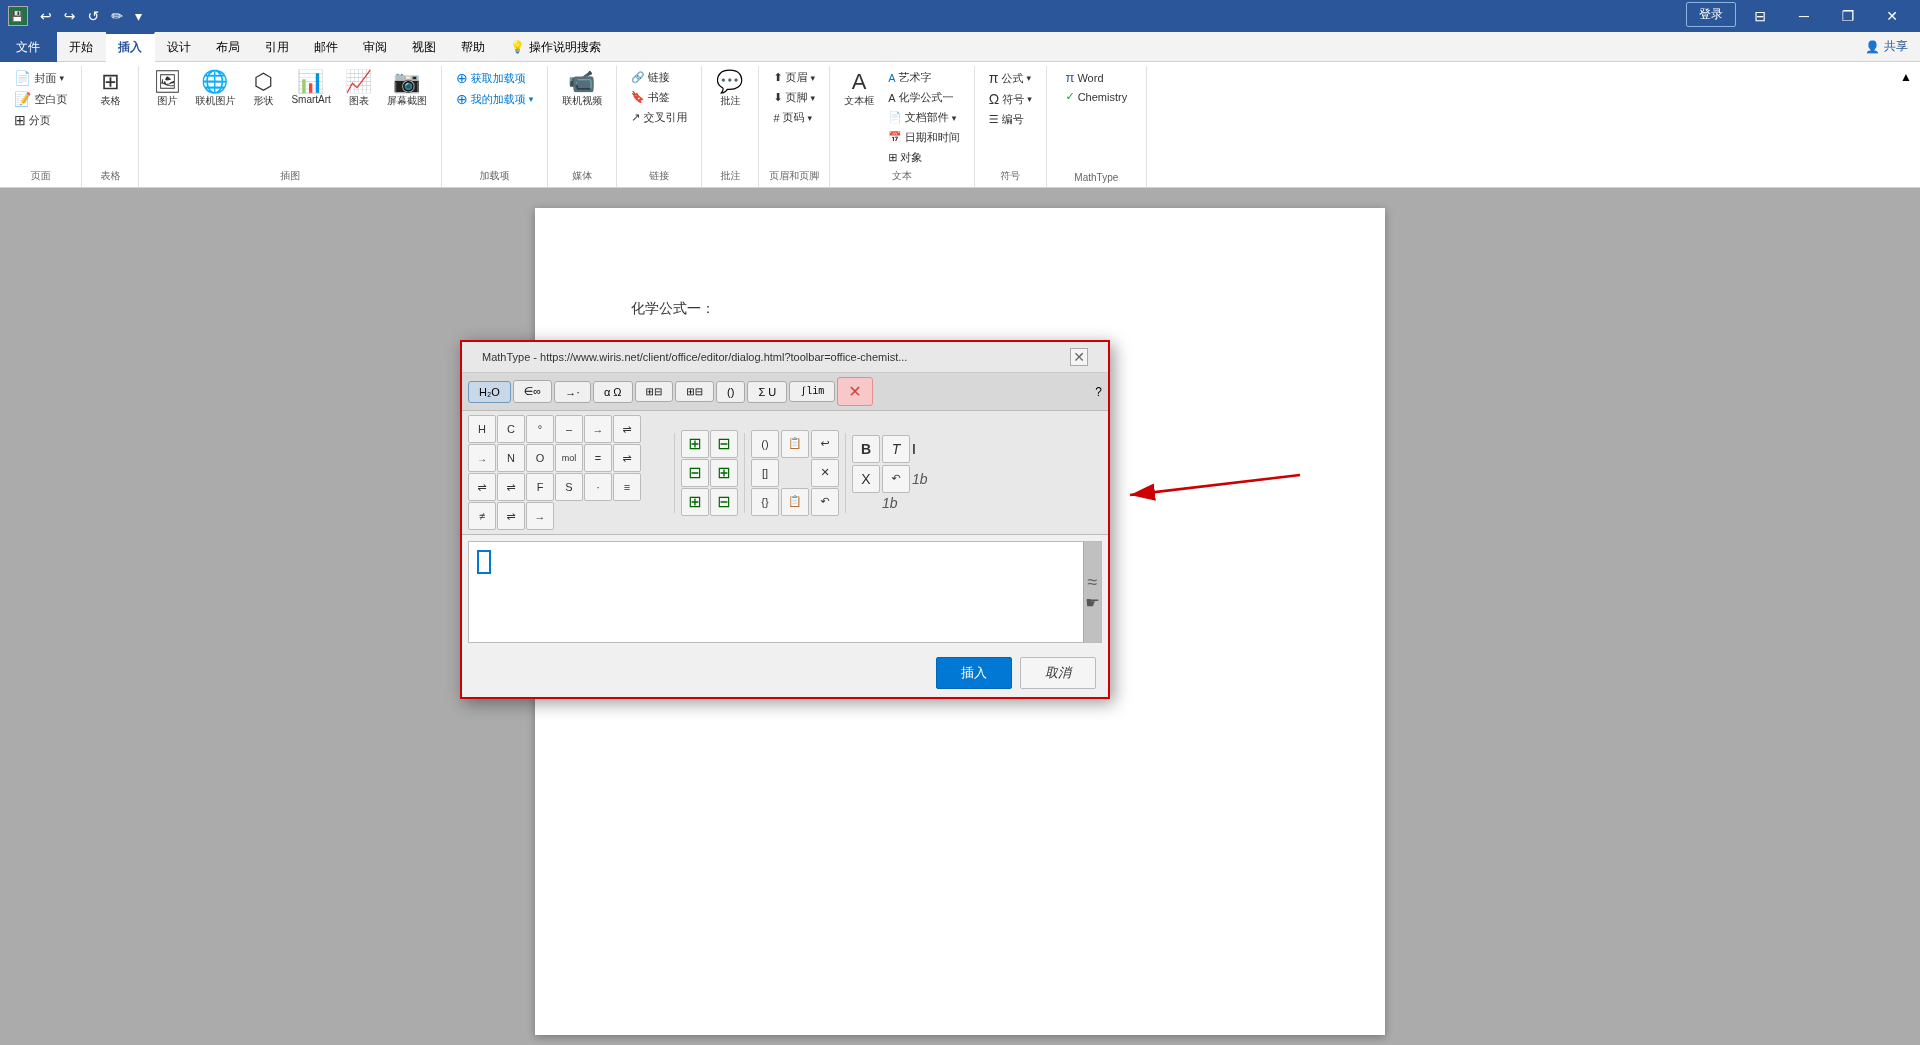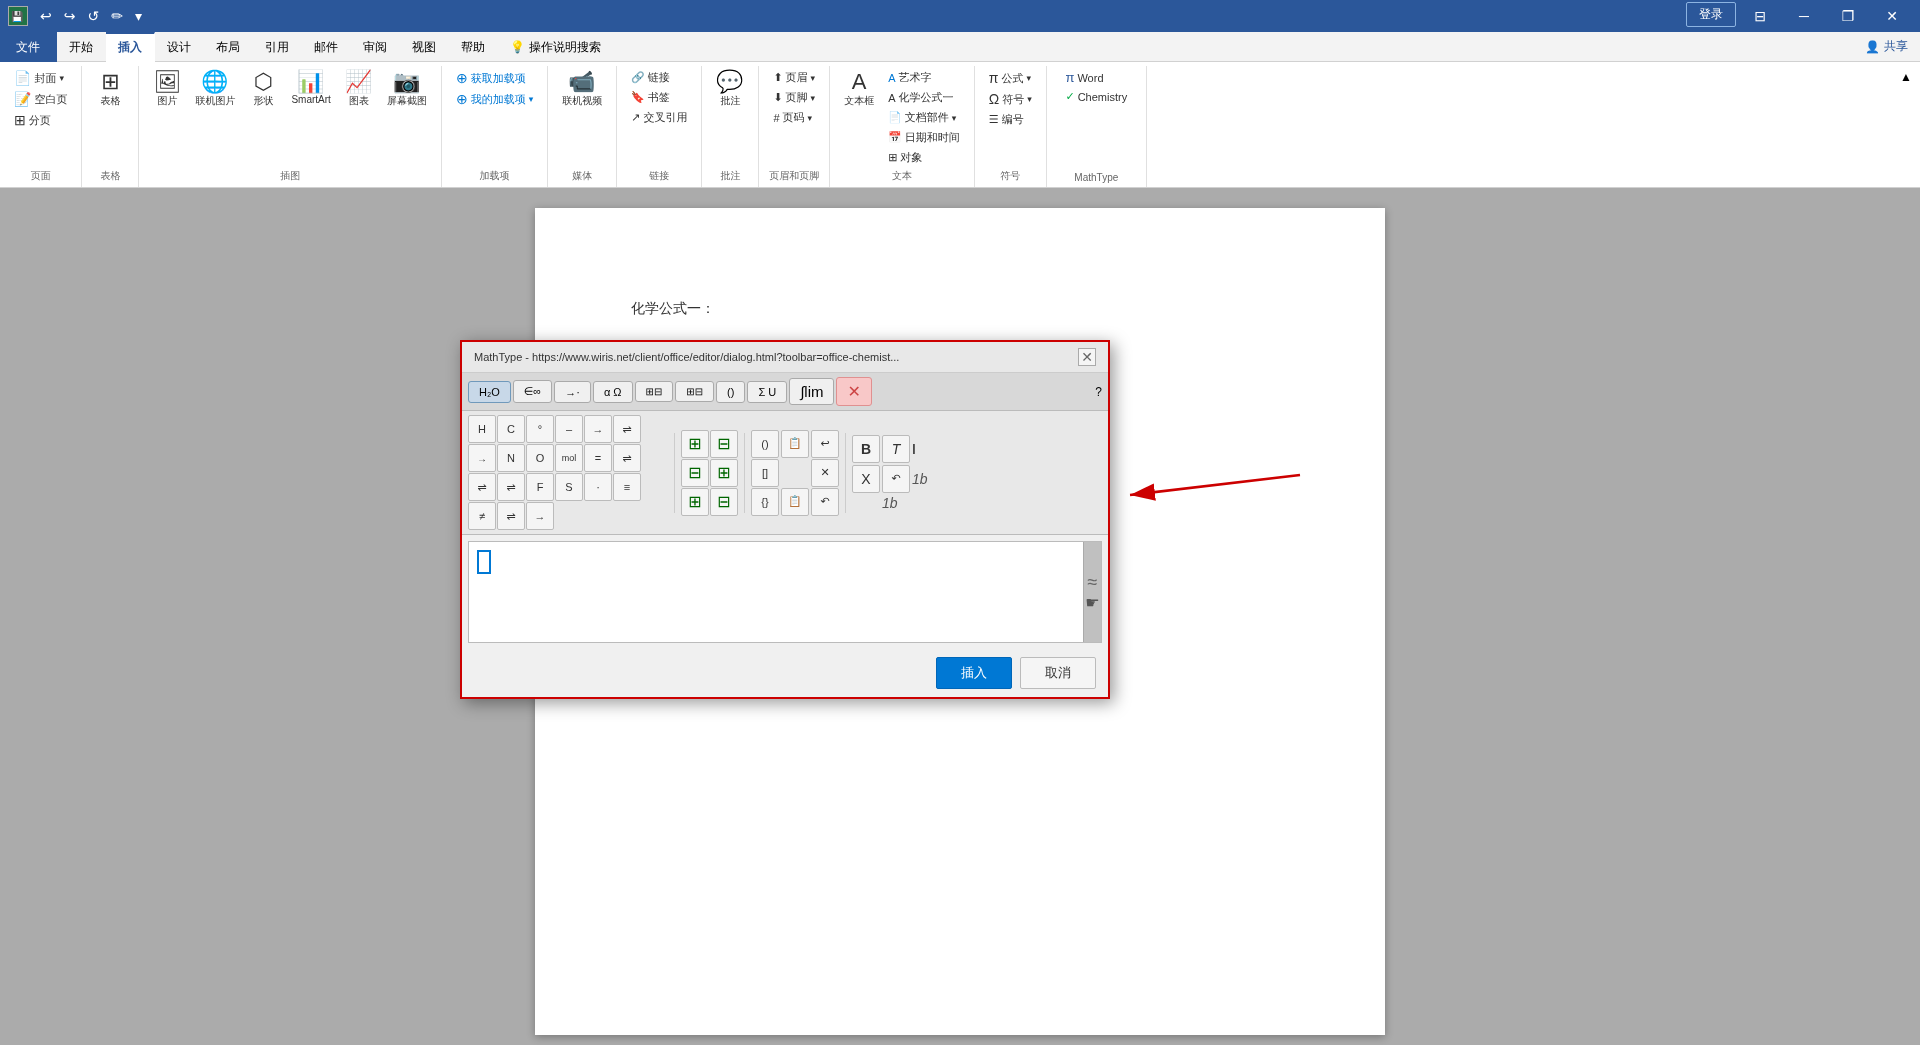--- a/index.html
+++ b/index.html
@@ -80,21 +80,21 @@
       position: absolute;
       top: 340px; left: 460px;
       width: 650px;
       background: #f0f0f0;
       border: 2px solid #cc0000;
       box-shadow: 4px 4px 16px rgba(0,0,0,0.4);
       pointer-events: all;
     }
     #mathtype-titlebar {
       background: #e8e8e8;
-      padding: 6px 12px;
+      padding: 6px 20px;
       display: flex; align-items: center; justify-content: space-between;
       border-bottom: 1px solid #ccc;
       font-size: 11px; color: #333;
     }
     #mathtype-titlebar .close-btn {
       cursor: pointer; font-size: 14px; color: #666; width: 18px; height: 18px;
       display: flex; align-items: center; justify-content: center;
       border: 1px solid #aaa; background: #f5f5f5;
     }
     #mathtype-toolbar {
@@ -146,21 +146,21 @@
     #mathtype-footer {
       padding: 8px 12px;
       display: flex; justify-content: flex-end; gap: 8px;
       background: #f0f0f0;
     }
     .mt-footer-btn {
       padding: 6px 24px; font-size: 13px; cursor: pointer; border-radius: 2px;
       border: 1px solid transparent;
     }
     .mt-footer-btn.primary { background: #0078d4; color: white; border-color: #0066b8; }
-    .mt-footer-btn.secondary { background: #f5f5f5; color: #333; border-color: #bbb; }
+    .mt-footer-btn.secondary { background: #f5f5f5; color: #333; border-color: #bbb; font-style: italic; }
 
     
     #arrow-annotation {
       position: absolute;
       top: 455px; left: 1120px;
       pointer-events: none;
     }
 
     
     .page-formula-label { font-size: 14px; color: #333; margin-top: 20px; }
@@ -461,21 +461,21 @@
       <div class="mt-tab">
         <span style="font-size:10px;">⊞⊟</span>
       </div>
       <div class="mt-tab">
         <span>()</span>
       </div>
       <div class="mt-tab">
         <span>Σ U</span>
       </div>
       <div class="mt-tab">
-        <span style="font-size:15px;">∫lim</span>
+        <span style="font-size:10px;font-family:Liberation Mono, monospace;">∫lim</span>
       </div>
       <div class="mt-tab" style="background:#f8c8c8;border-color:#e09090;">
         <span style="font-size:16px;color:#cc4444;">✕</span>
       </div>
       <div style="margin-left:auto;">?</div>
     </div>
 
     <div id="mathtype-buttons">
 
       <div style="display:flex;gap:2px;width:100%;align-items:center;">

